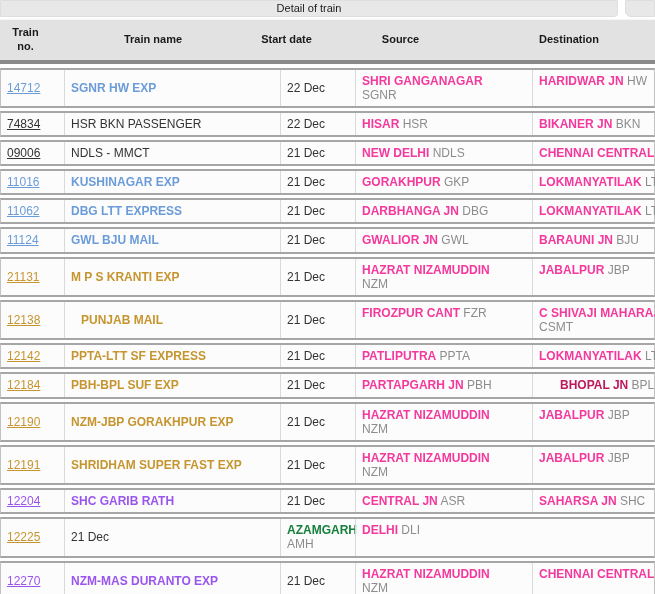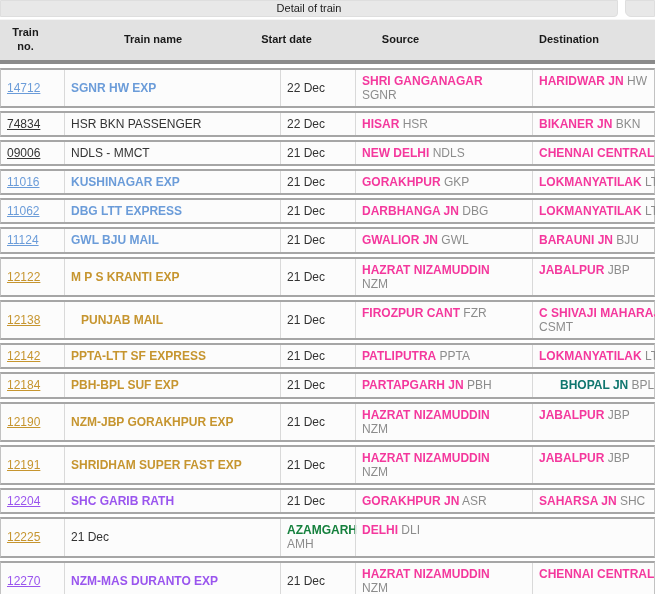--- a/index.html
+++ b/index.html
@@ -159,21 +159,21 @@
         <div class="cell num">
           <a style="color: rgb(107, 156, 217);">11124</a>
         </div>
         <div class="cell name c-blue" style="color: rgb(107, 156, 217);">GWL BJU MAIL</div>
         <div class="cell date">21 Dec</div>
         <div class="cell src"><span class="station-name" style="color: rgb(244, 56, 157);">GWALIOR JN</span><span class="station-code" style="color: rgb(140, 140, 140);"> GWL</span></div>
         <div class="cell dst"><span class="station-name" style="color: rgb(244, 56, 157);">BARAUNI JN</span><span class="station-code" style="color: rgb(140, 140, 140);"> BJU</span></div>
       </div>
       <div class="grid row">
         <div class="cell num">
-          <a style="color: rgb(198, 149, 47);">12122</a>
+          <a style="color: rgb(198, 149, 47);">21131</a>
         </div>
         <div class="cell name c-gold" style="color: rgb(198, 149, 47);">M P S KRANTI EXP</div>
         <div class="cell date">21 Dec</div>
         <div class="cell src"><span class="station-name" style="color: rgb(244, 56, 157);">HAZRAT NIZAMUDDIN</span><span class="station-code" style="color: rgb(140, 140, 140);"> NZM</span></div>
         <div class="cell dst"><span class="station-name" style="color: rgb(244, 56, 157);">JABALPUR</span><span class="station-code" style="color: rgb(140, 140, 140);"> JBP</span></div>
       </div>
       <div class="grid row">
         <div class="cell num">
           <a style="color: rgb(198, 149, 47);">12138</a>
         </div>
@@ -191,21 +191,21 @@
         <div class="cell src"><span class="station-name" style="color: rgb(244, 56, 157);">PATLIPUTRA</span><span class="station-code" style="color: rgb(140, 140, 140);"> PPTA</span></div>
         <div class="cell dst"><span class="station-name" style="color: rgb(244, 56, 157);">LOKMANYATILAK</span><span class="station-code" style="color: rgb(140, 140, 140);"> LTT</span></div>
       </div>
       <div class="grid row">
         <div class="cell num">
           <a style="color: rgb(198, 149, 47);">12184</a>
         </div>
         <div class="cell name c-gold" style="color: rgb(198, 149, 47);">PBH-BPL SUF EXP</div>
         <div class="cell date">21 Dec</div>
         <div class="cell src"><span class="station-name" style="color: rgb(244, 56, 157);">PARTAPGARH JN</span><span class="station-code" style="color: rgb(140, 140, 140);"> PBH</span></div>
-        <div class="cell dst"><span class="station-name" style="color: #0f766e; padding-left: 21px;">BHOPAL JN</span><span class="station-code" style="color: rgb(140, 140, 140);"> BPL</span></div>
+        <div class="cell dst"><span class="station-name" style="color: #be185d; padding-left: 21px;">BHOPAL JN</span><span class="station-code" style="color: rgb(140, 140, 140);"> BPL</span></div>
       </div>
       <div class="grid row">
         <div class="cell num">
           <a style="color: rgb(198, 149, 47);">12190</a>
         </div>
         <div class="cell name c-gold" style="color: rgb(198, 149, 47);">NZM-JBP GORAKHPUR EXP</div>
         <div class="cell date">21 Dec</div>
         <div class="cell src"><span class="station-name" style="color: rgb(244, 56, 157);">HAZRAT NIZAMUDDIN</span><span class="station-code" style="color: rgb(140, 140, 140);"> NZM</span></div>
         <div class="cell dst"><span class="station-name" style="color: rgb(244, 56, 157);">JABALPUR</span><span class="station-code" style="color: rgb(140, 140, 140);"> JBP</span></div>
       </div>
@@ -217,21 +217,21 @@
         <div class="cell date">21 Dec</div>
         <div class="cell src"><span class="station-name" style="color: rgb(244, 56, 157);">HAZRAT NIZAMUDDIN</span><span class="station-code" style="color: rgb(140, 140, 140);"> NZM</span></div>
         <div class="cell dst"><span class="station-name" style="color: rgb(244, 56, 157);">JABALPUR</span><span class="station-code" style="color: rgb(140, 140, 140);"> JBP</span></div>
       </div>
       <div class="grid row">
         <div class="cell num">
           <a style="color: rgb(154, 85, 238);">12204</a>
         </div>
         <div class="cell name c-purple" style="color: rgb(154, 85, 238);">SHC GARIB RATH</div>
         <div class="cell date">21 Dec</div>
-        <div class="cell src"><span class="station-name" style="color: rgb(244, 56, 157);">GORAKHPUR JN</span><span class="station-code" style="color: rgb(140, 140, 140);"> ASR</span></div>
+        <div class="cell src"><span class="station-name" style="color: rgb(244, 56, 157);">CENTRAL JN</span><span class="station-code" style="color: rgb(140, 140, 140);"> ASR</span></div>
         <div class="cell dst"><span class="station-name" style="color: rgb(244, 56, 157);">SAHARSA JN</span><span class="station-code" style="color: rgb(140, 140, 140);"> SHC</span></div>
       </div>
       <div class="grid row">
         <div class="cell num">
           <a style="color: rgb(198, 149, 47);">12225</a>
         </div>
         <div class="cell date">21 Dec</div>
         <div class="cell src"><span class="station-name" style="color: #15803d;">AZAMGARH</span><span class="station-code" style="color: rgb(140, 140, 140);"> AMH</span></div>
         <div class="cell dst"><span class="station-name" style="color: rgb(244, 56, 157);">DELHI</span><span class="station-code" style="color: rgb(140, 140, 140);"> DLI</span></div>
       </div>

